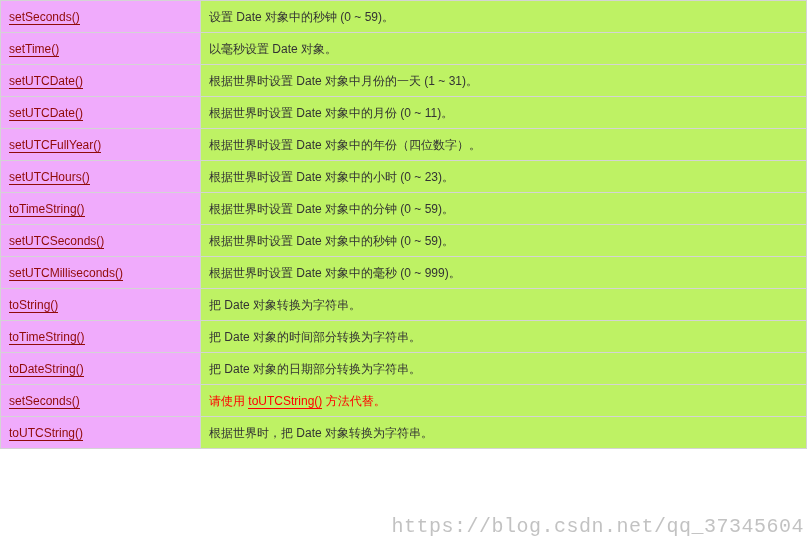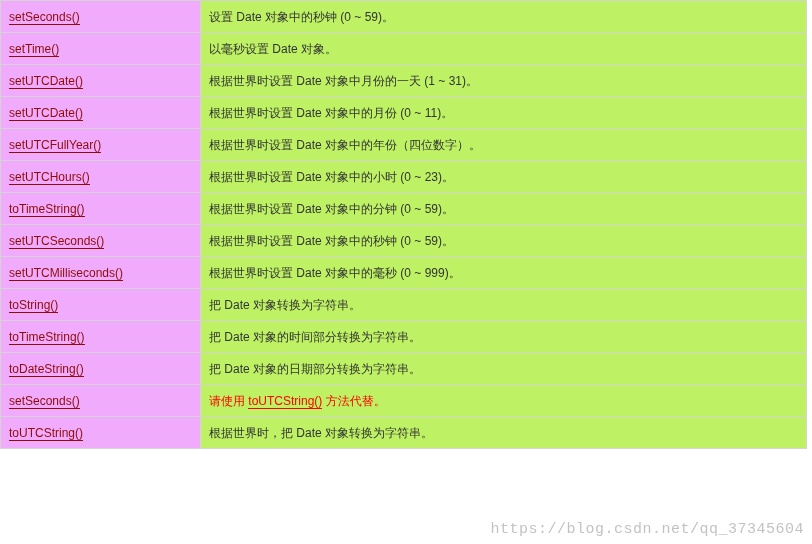--- a/index.html
+++ b/index.html
@@ -49,21 +49,21 @@
     color: #ff0000;
     text-decoration: none;
     border-bottom: 1px solid #ff0000;
   }
   .watermark {
     position: fixed;
     right: 8px;
     bottom: 6px;
     color: rgba(120,120,120,0.45);
     font-family: "Courier New", monospace;
-    font-size: 15px;
+    font-size: 20px;
     letter-spacing: 0.5px;
     pointer-events: none;
     user-select: none;
   }
 </style>
 </head>
 <body>
 
 <div class="wrap">
   <table>

